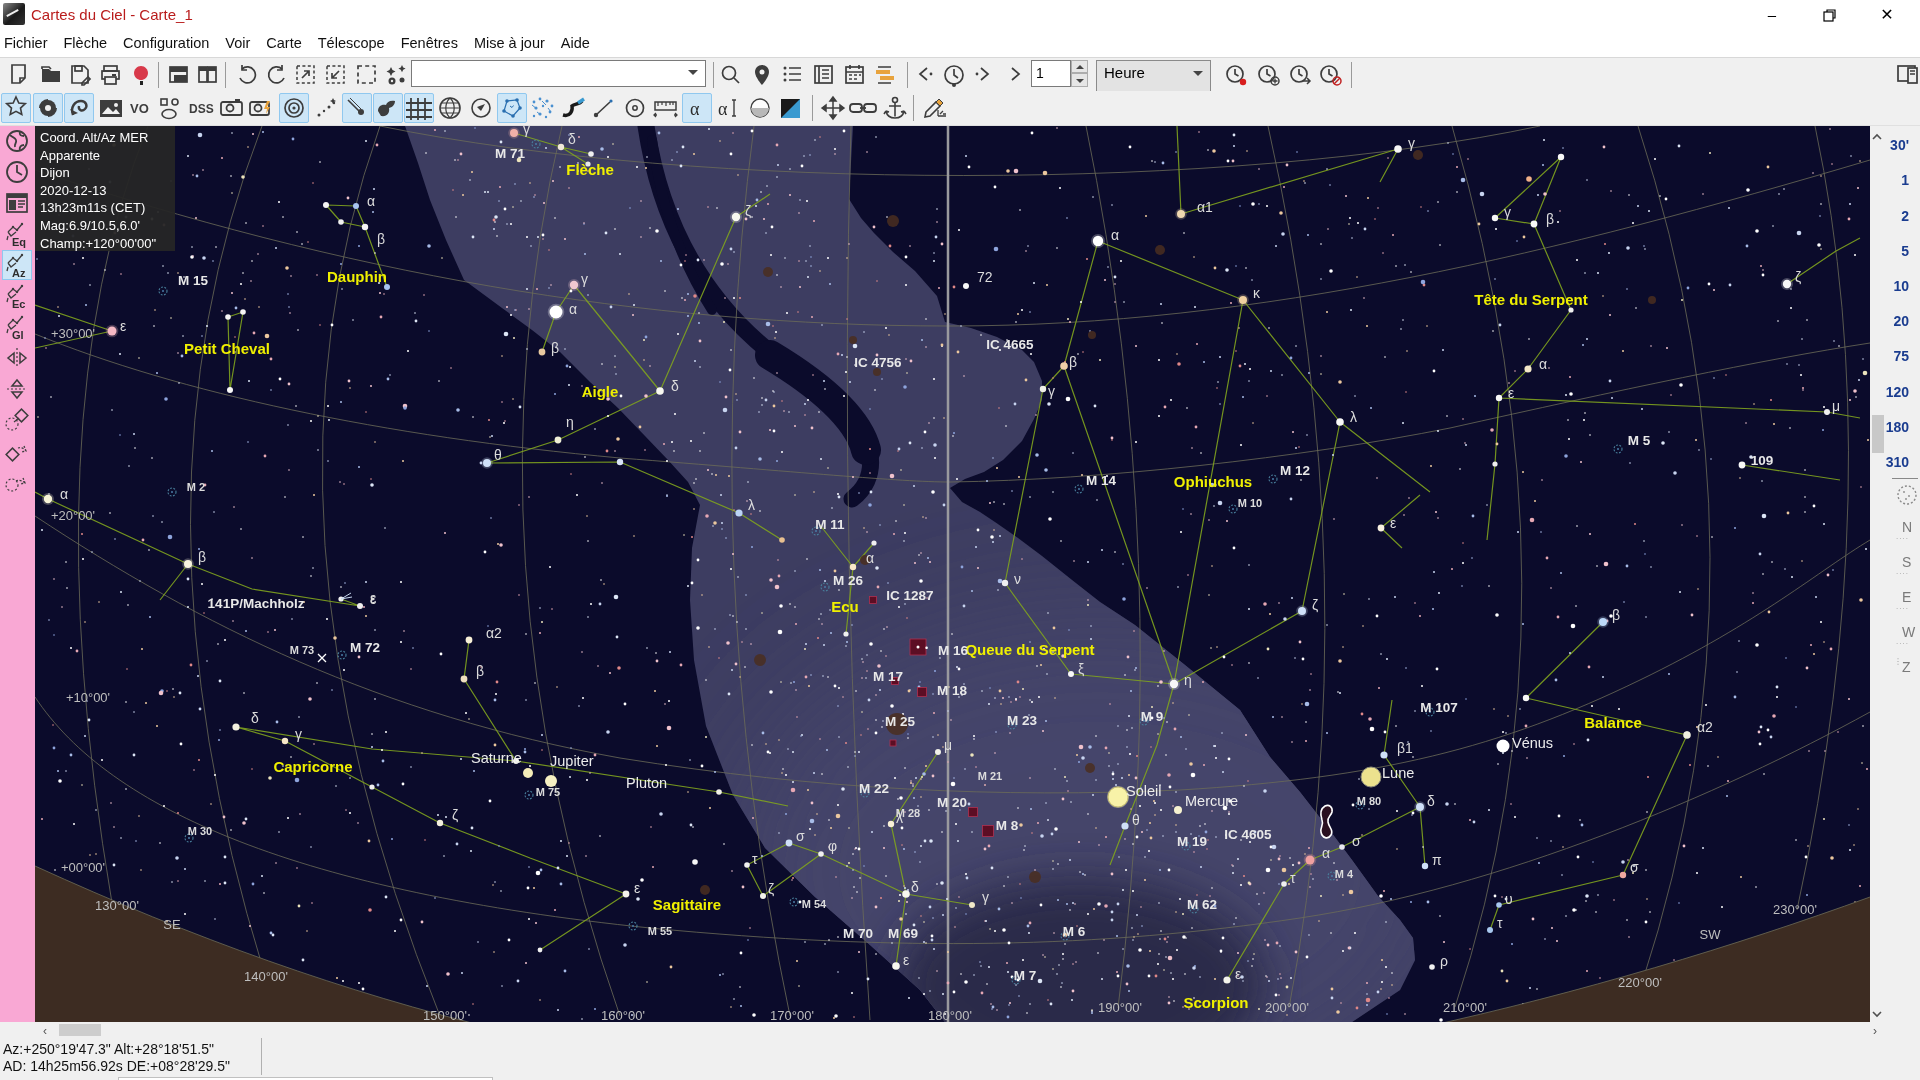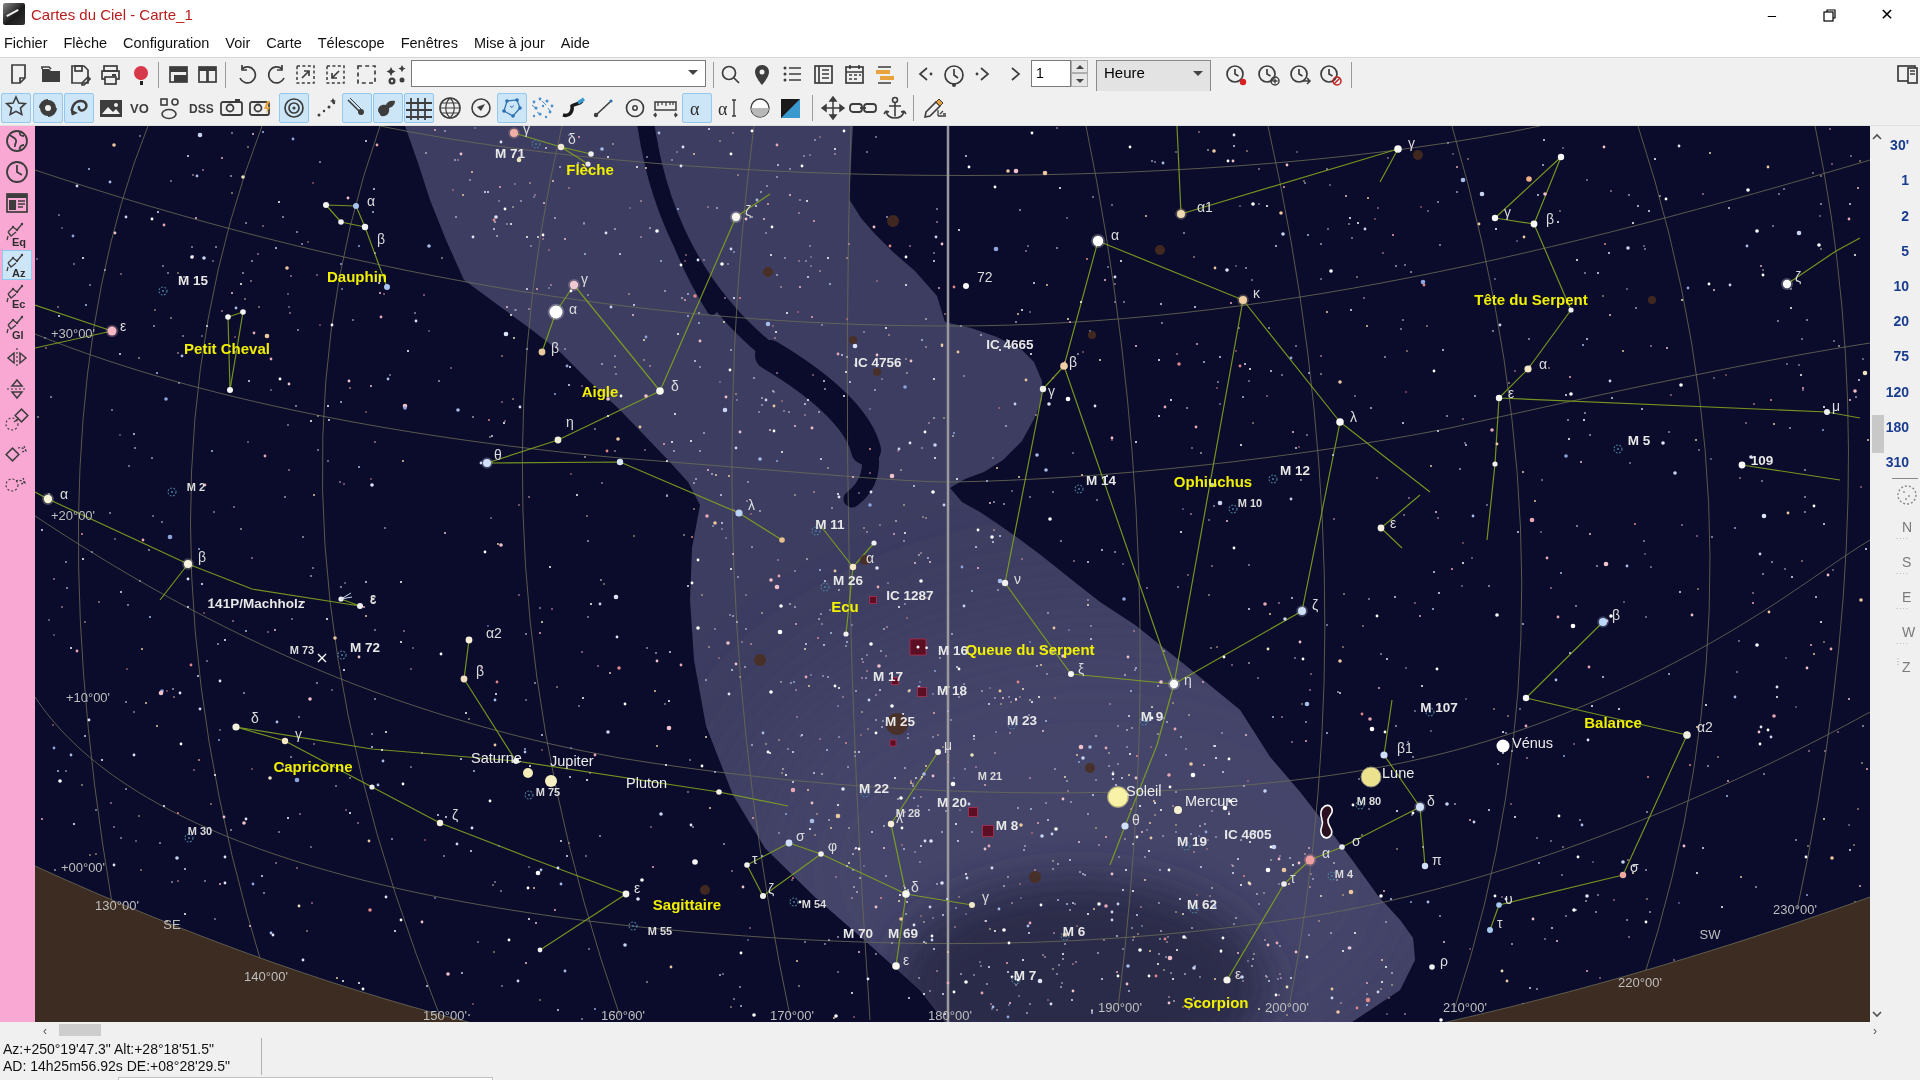--- a/index.html
+++ b/index.html
@@ -3088,21 +3088,21 @@
       <text x="977" y="282" font-size="14" fill="#dcdcdc">72</text>
       <text x="370" y="603" font-size="14" fill="#dcdcdc">ε</text>
       <text x="1126" y="796" font-size="14.5" fill="#ececec">Soleil</text>
       <text x="1185" y="806" font-size="14.5" fill="#ececec">Mercure</text>
       <text x="1382" y="778" font-size="14.5" fill="#ececec">Lune</text>
       <text x="1512" y="748" font-size="14.5" fill="#ececec">Vénus</text>
       <text x="471" y="763" font-size="14.5" fill="#ececec">Saturne</text>
       <text x="550" y="766" font-size="14.5" fill="#ececec">Jupiter</text>
       <text x="626" y="788" font-size="14.5" fill="#ececec">Pluton</text>
       <path d="M318,654 l8,8 M326,654 l-8,8" stroke="#ffffff" stroke-width="1.3"></path>
-    </svg></div>
+    </svg><div id="infobox">Coord. Alt/Az MER<br>Apparente<br>Dijon<br>2020-12-13<br>13h23m11s (CET)<br>Mag:6.9/10.5,6.0'<br>Champ:+120°00'00"</div></div>
 <div id="rbar">
     <div class="num" style="top:11px">30'</div>
     <div class="num" style="top:46px">1</div>
     <div class="num" style="top:82px">2</div>
     <div class="num" style="top:117px">5</div>
     <div class="num" style="top:152px">10</div>
     <div class="num" style="top:187px">20</div>
     <div class="num" style="top:222px">75</div>
     <div class="num" style="top:258px">120</div>
     <div class="num" style="top:293px">180</div>

